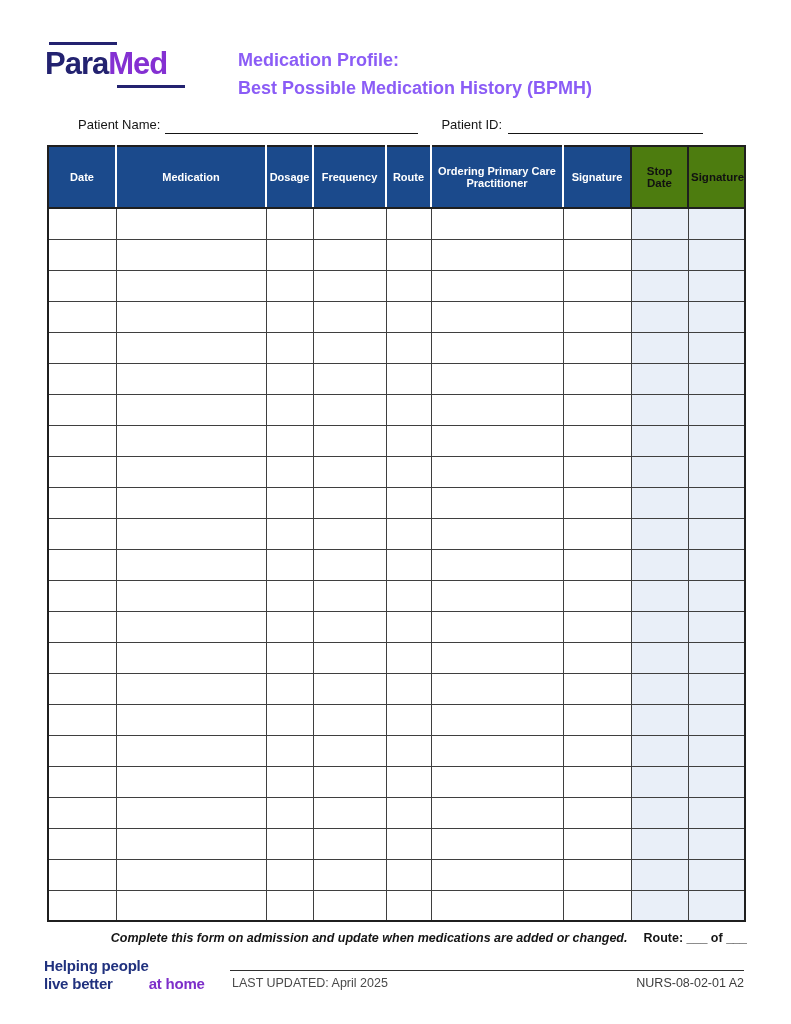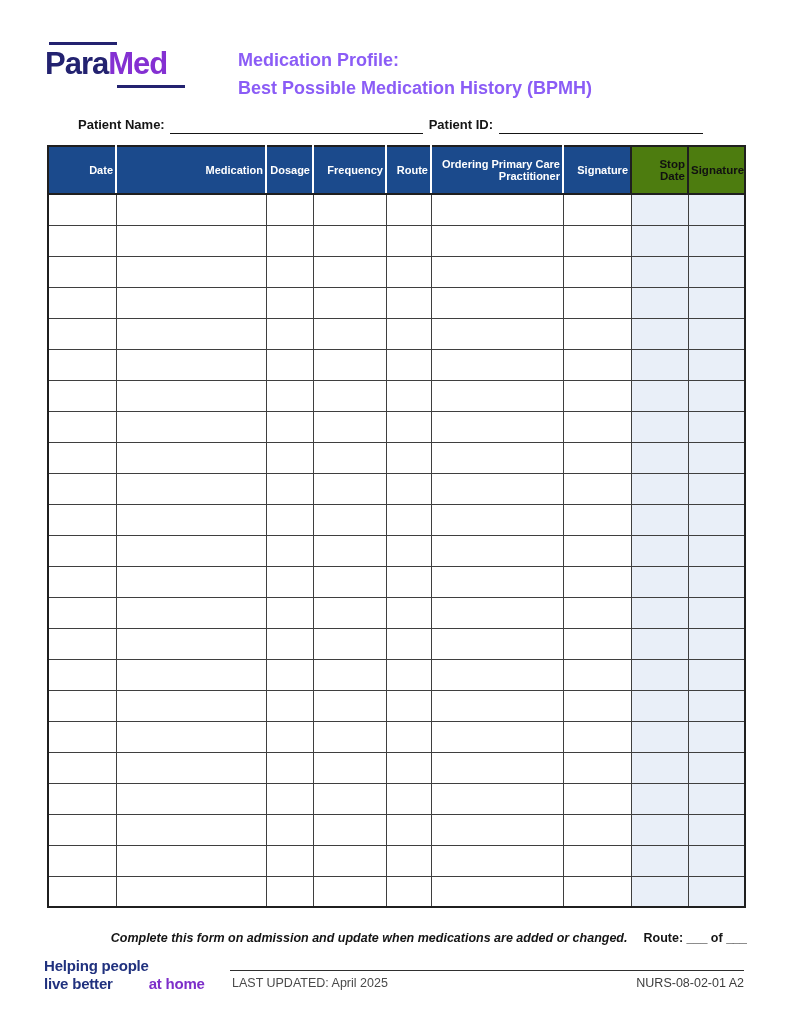--- a/index.html
+++ b/index.html
@@ -29,37 +29,37 @@
   .logo-part2{color:var(--brand-purple);}
   .logo-bottom-line{position:absolute;left:72px;top:43px;width:68px;height:3px;background:var(--brand-navy);}
 
   
   .title{position:absolute;left:238px;top:46px;font-size:18px;font-weight:bold;color:#8b5cf6;line-height:28px;}
 
   
   .patient-line{
     position:absolute;left:78px;top:116px;width:625px;
     display:flex;align-items:flex-end;
-    font-size:13px;font-weight:bold;color:#151515;line-height:18px;justify-content:center;
+    font-size:13px;font-weight:normal;color:#151515;line-height:18px;justify-content:center;
   }
   .patient-label{white-space:nowrap;}
   .fill-line{border-bottom:1.5px solid #151515;height:17px;}
   .name-line{width:253px;margin-left:5px;}
   .id-line{flex:1;margin-left:6px;}
-  .id-label{margin-left:6px;}
+  .id-label{margin-left:23px;}
 
   
   table.medtable{
     position:absolute;left:47px;top:145px;width:697px;
     border-collapse:collapse;table-layout:fixed;
     border:2px solid #1f1f1f;
   }
   th{
     height:29px;font-size:11px;font-weight:bold;line-height:12px;
-    text-align:right;vertical-align:middle;padding:11px 2px;
+    text-align:center;vertical-align:middle;padding:18px 2px;
   }
   th.navy{
     background:var(--table-header-bg);color:#ffffff;
     border:2px solid #ffffff;border-bottom:2px solid #1f1f1f;border-top:2px solid #1f1f1f;
   }
   th.navy-first{border-left:2px solid #1f1f1f;}
   th.navy-last{border-right:2px solid #1f1f1f;}
   th.light{
     background:#4d7c0f;color:#111111;
     border:2px solid #1f1f1f;font-size:11.5px;

